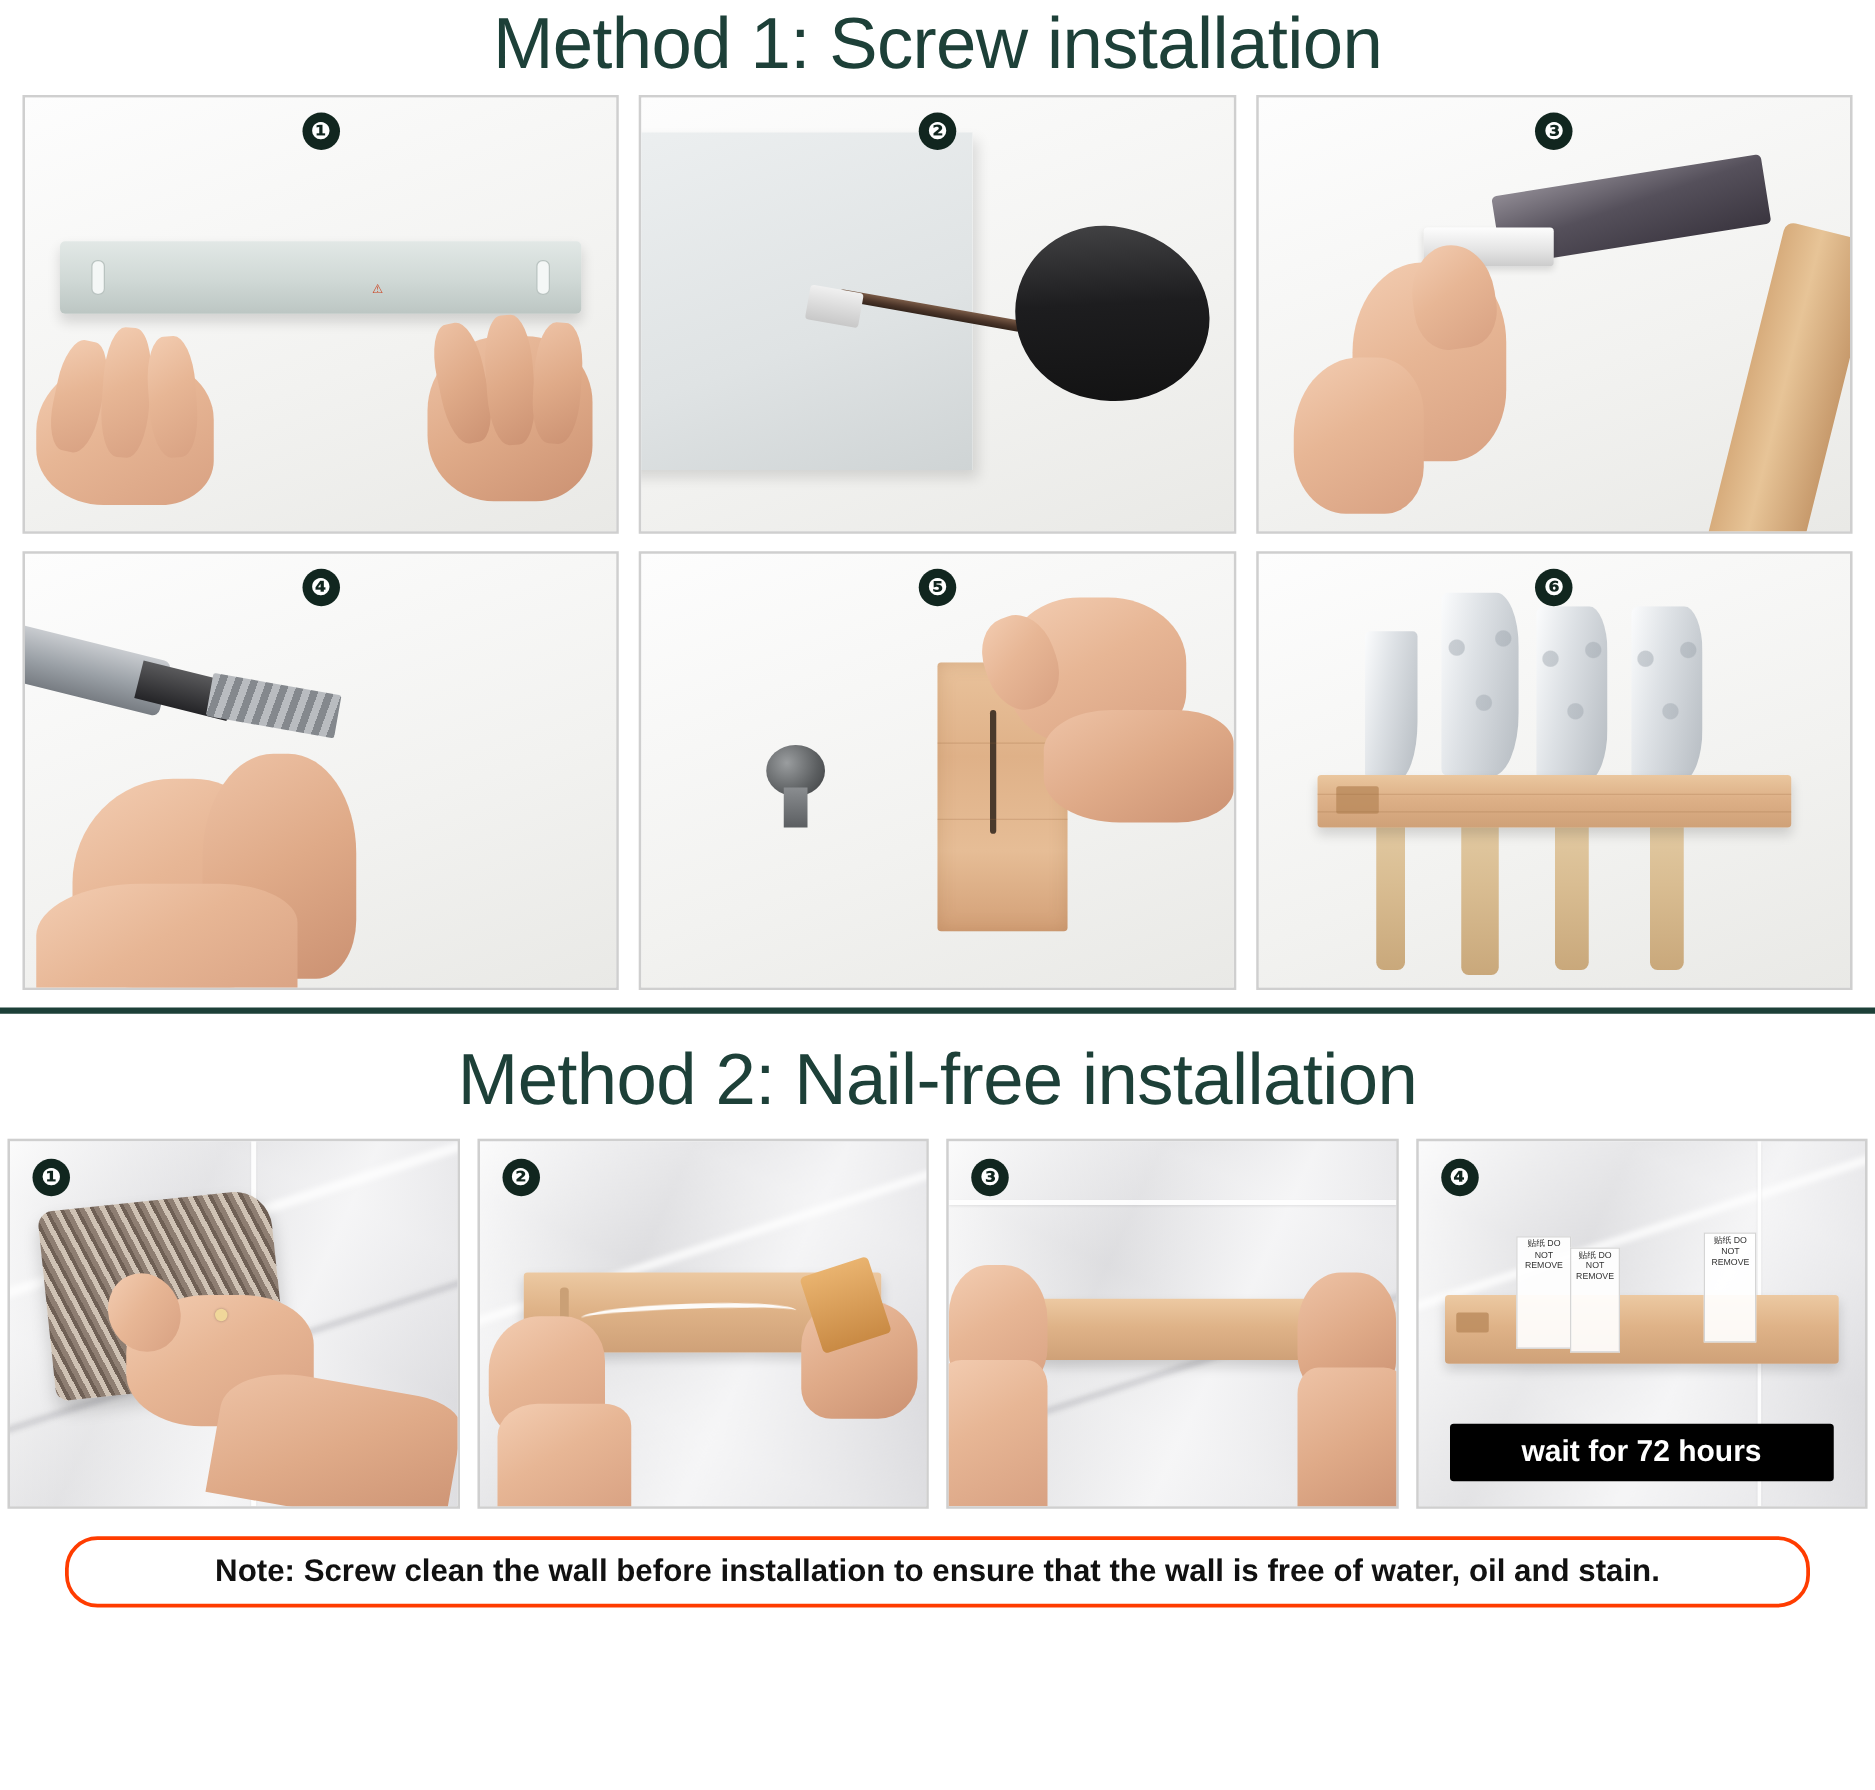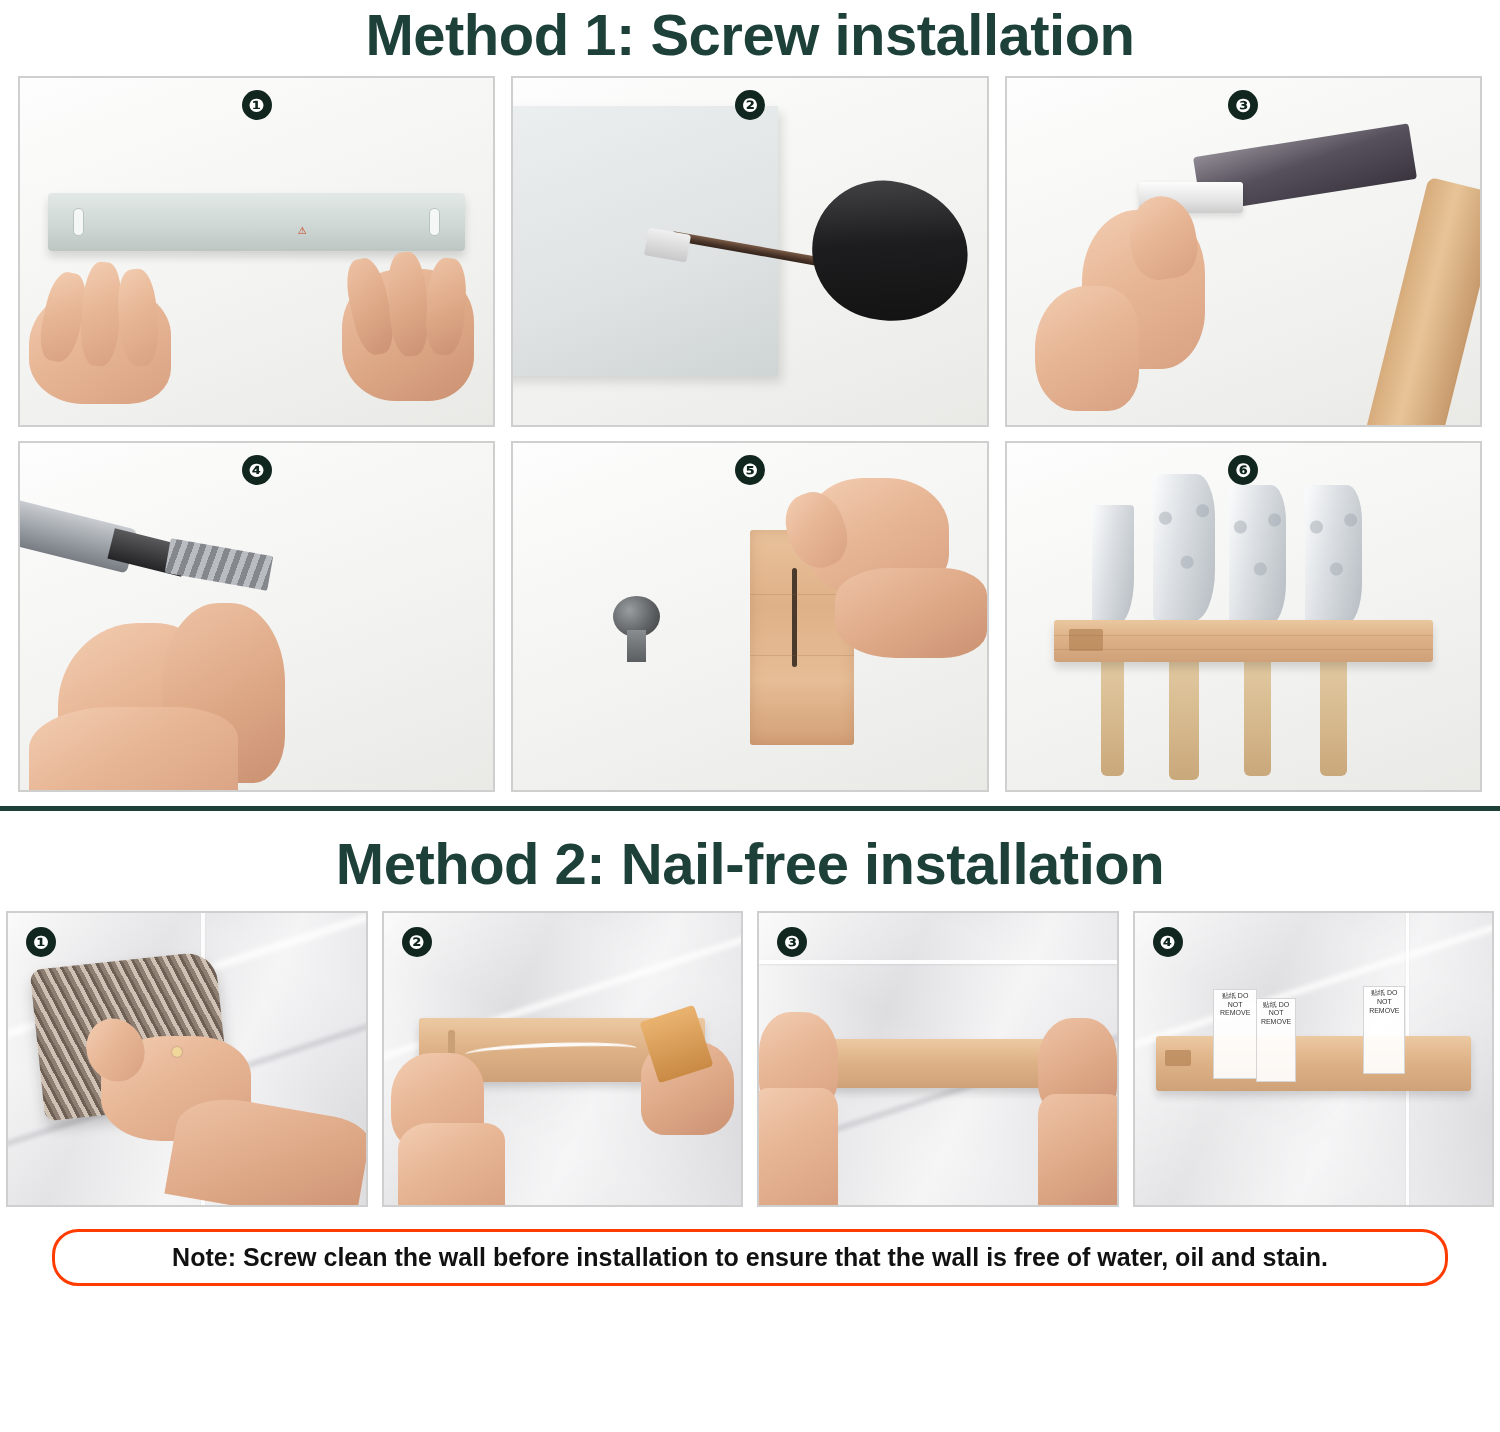--- a/index.html
+++ b/index.html
@@ -12,21 +12,21 @@
     height: 1432px;
     font-family: "Liberation Sans", sans-serif;
     overflow: hidden;
     position: relative;
   }
 
   
   .heading {
     text-align: center;
     color: #1d4038;
-    font-weight: bold;
+    font-weight: normal;
     letter-spacing: -0.5px;
   }
   #method1-title {
     font-size: 58px;
     line-height: 1;
     padding-top: 6px;
     padding-bottom: 12px;
   }
   #method2-title {
     font-size: 58px;
@@ -544,19 +544,20 @@
     </div>
     <div class="tape-label" style="left:22%; top:26%; width:38px; height:84px;">贴纸
 DO NOT
 REMOVE</div>
     <div class="tape-label" style="left:34%; top:29%; width:34px; height:78px;">贴纸
 DO NOT
 REMOVE</div>
     <div class="tape-label" style="left:64%; top:25%; width:36px; height:82px;">贴纸
 DO NOT
 REMOVE</div>
+    <div class="wait-banner">wait for 72 hours</div>
     <div class="badge">❹</div>
   </div>
 </div>
 
 <div class="note-wrap">
   <div class="note-bar">Note: Screw clean the wall before installation to ensure that the wall is free of water, oil and stain.</div>
 </div>
 
 </body></html>

